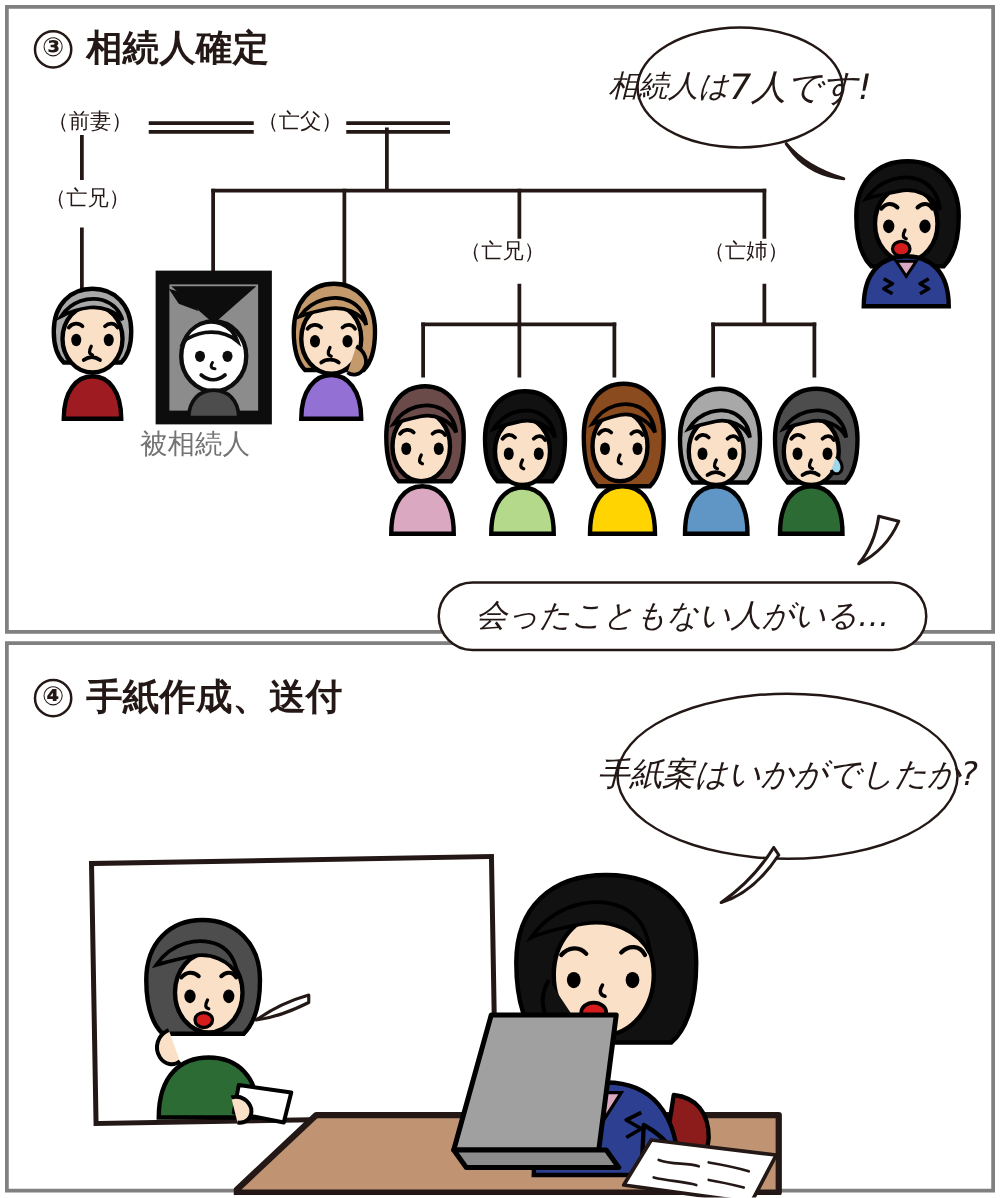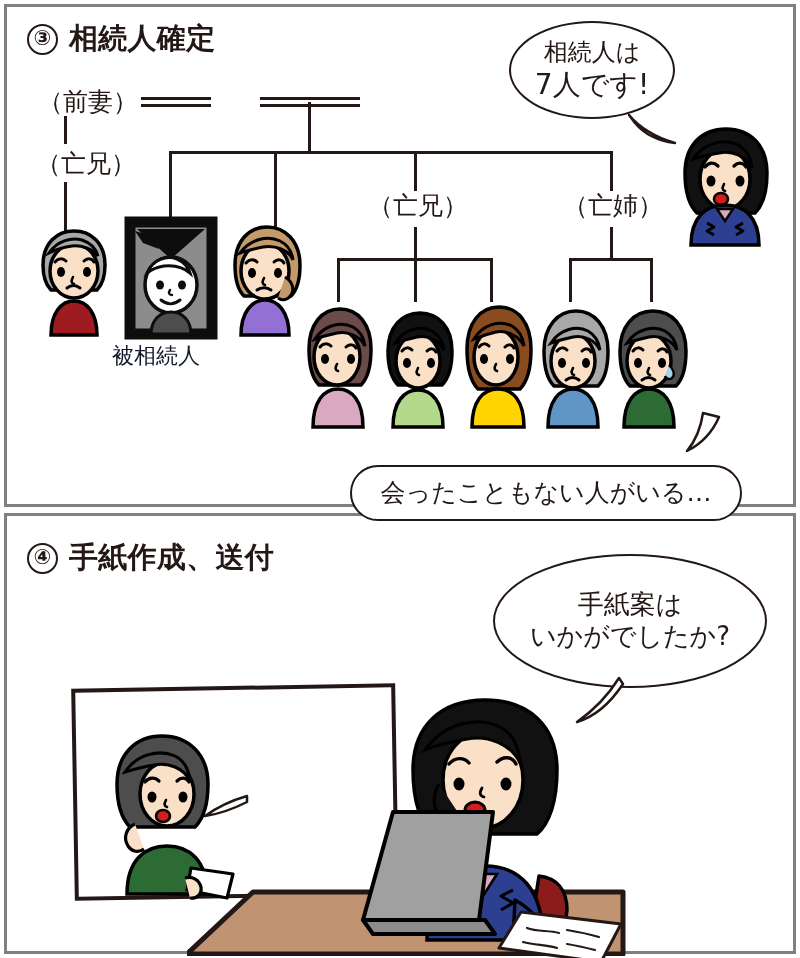--- a/index.html
+++ b/index.html
@@ -26,25 +26,25 @@
   .step-circle{
     width:31px;height:31px;border:2px solid #231815;border-radius:50%;
     display:flex;align-items:center;justify-content:center;
     font-size:21px;font-weight:700;line-height:1;box-sizing:border-box;
     padding-bottom:1px;
   }
   .heading-text{font-size:29px;font-weight:700;letter-spacing:.01em;}
 
   
   .tlabel{
-    position:absolute;color:#231815;font-size:25px;line-height:1;
+    position:absolute;color:#231815;font-size:17px;line-height:1;
     white-space:nowrap;background:#fff;padding:2px 3px;z-index:6;
   }
   .capt{
-    position:absolute;color:#0f172a;font-size:22px;line-height:1;
+    position:absolute;color:#737373;font-size:22px;line-height:1;
     white-space:nowrap;z-index:6;
   }
 
   
   .ln{position:absolute;background:#231815;z-index:2;}
   .vline{width:3px;}
   .hline{height:3px;}
   .marriage{position:absolute;z-index:2;}
   .marriage::before,.marriage::after{
     content:"";position:absolute;left:0;right:0;height:3px;background:#231815;
@@ -52,22 +52,22 @@
   .marriage::before{top:0;}
   .marriage::after{top:7px;}
 
   
   .person{position:absolute;z-index:4;}
   .person svg{display:block;overflow:visible;}
 
   
   .balloon{
     position:absolute;z-index:8;background:#fff;border:2.5px solid #231815;
-    color:#231815;display:flex;flex-direction:column;align-items:center;
-    justify-content:center;text-align:left;box-sizing:border-box;
+    color:#231815;display:flex;flex-direction:row;align-items:center;
+    justify-content:center;text-align:left;box-sizing:border-box;font-style:italic;
   }
   .balloon .ln-txt{white-space:nowrap;line-height:1.22;}
   .balloon.oval{border-radius:50%/50%;}
   .balloon.pill{border-radius:60px;}
   .tail{position:absolute;z-index:9;}
   .tail svg{display:block;overflow:visible;}
 
   
   .frame-box{
     position:absolute;background:#fff;border:4px solid #231815;z-index:3;
@@ -108,20 +108,21 @@
     <div class="ln hline" style="left:330px;top:251px;width:156px;"></div>
     <div class="ln vline" style="left:330px;top:251px;height:44px;"></div>
     <div class="ln vline" style="left:407px;top:251px;height:44px;"></div>
     <div class="ln vline" style="left:483px;top:251px;height:44px;"></div>
 
     <div class="ln hline" style="left:562px;top:251px;width:84px;"></div>
     <div class="ln vline" style="left:562px;top:251px;height:44px;"></div>
     <div class="ln vline" style="left:643px;top:251px;height:44px;"></div>
 
     <div class="tlabel" style="left:28px;top:80px;">（前妻）</div>
+    <div class="tlabel" style="left:196px;top:80px;">（亡父）</div>
     <div class="tlabel" style="left:26px;top:142px;">（亡兄）</div>
     <div class="tlabel" style="left:358px;top:184px;">（亡兄）</div>
     <div class="tlabel" style="left:553px;top:184px;">（亡姉）</div>
     <div class="capt" style="left:105px;top:338px;">被相続人</div>
 
     <div class="person" style="left:24px;top:218px;">
       <svg width="86" height="110" viewBox="0 0 86 110">
         <path d="M12 40c0-22 14-34 31-34s31 12 31 34c0 12-3 20-8 25H20c-5-5-8-13-8-25z" fill="#a8a8a8" stroke="#000" stroke-width="3.5"></path>
         <ellipse cx="43" cy="46" rx="24" ry="27" fill="#fbe0c8" stroke="#000" stroke-width="3.5"></ellipse>
         <path d="M18 28c8-12 22-16 33-13 9 3 14 9 16 16-6-7-16-11-26-10-9 1-17 4-23 7z" fill="#a8a8a8" stroke="#000" stroke-width="3"></path>

